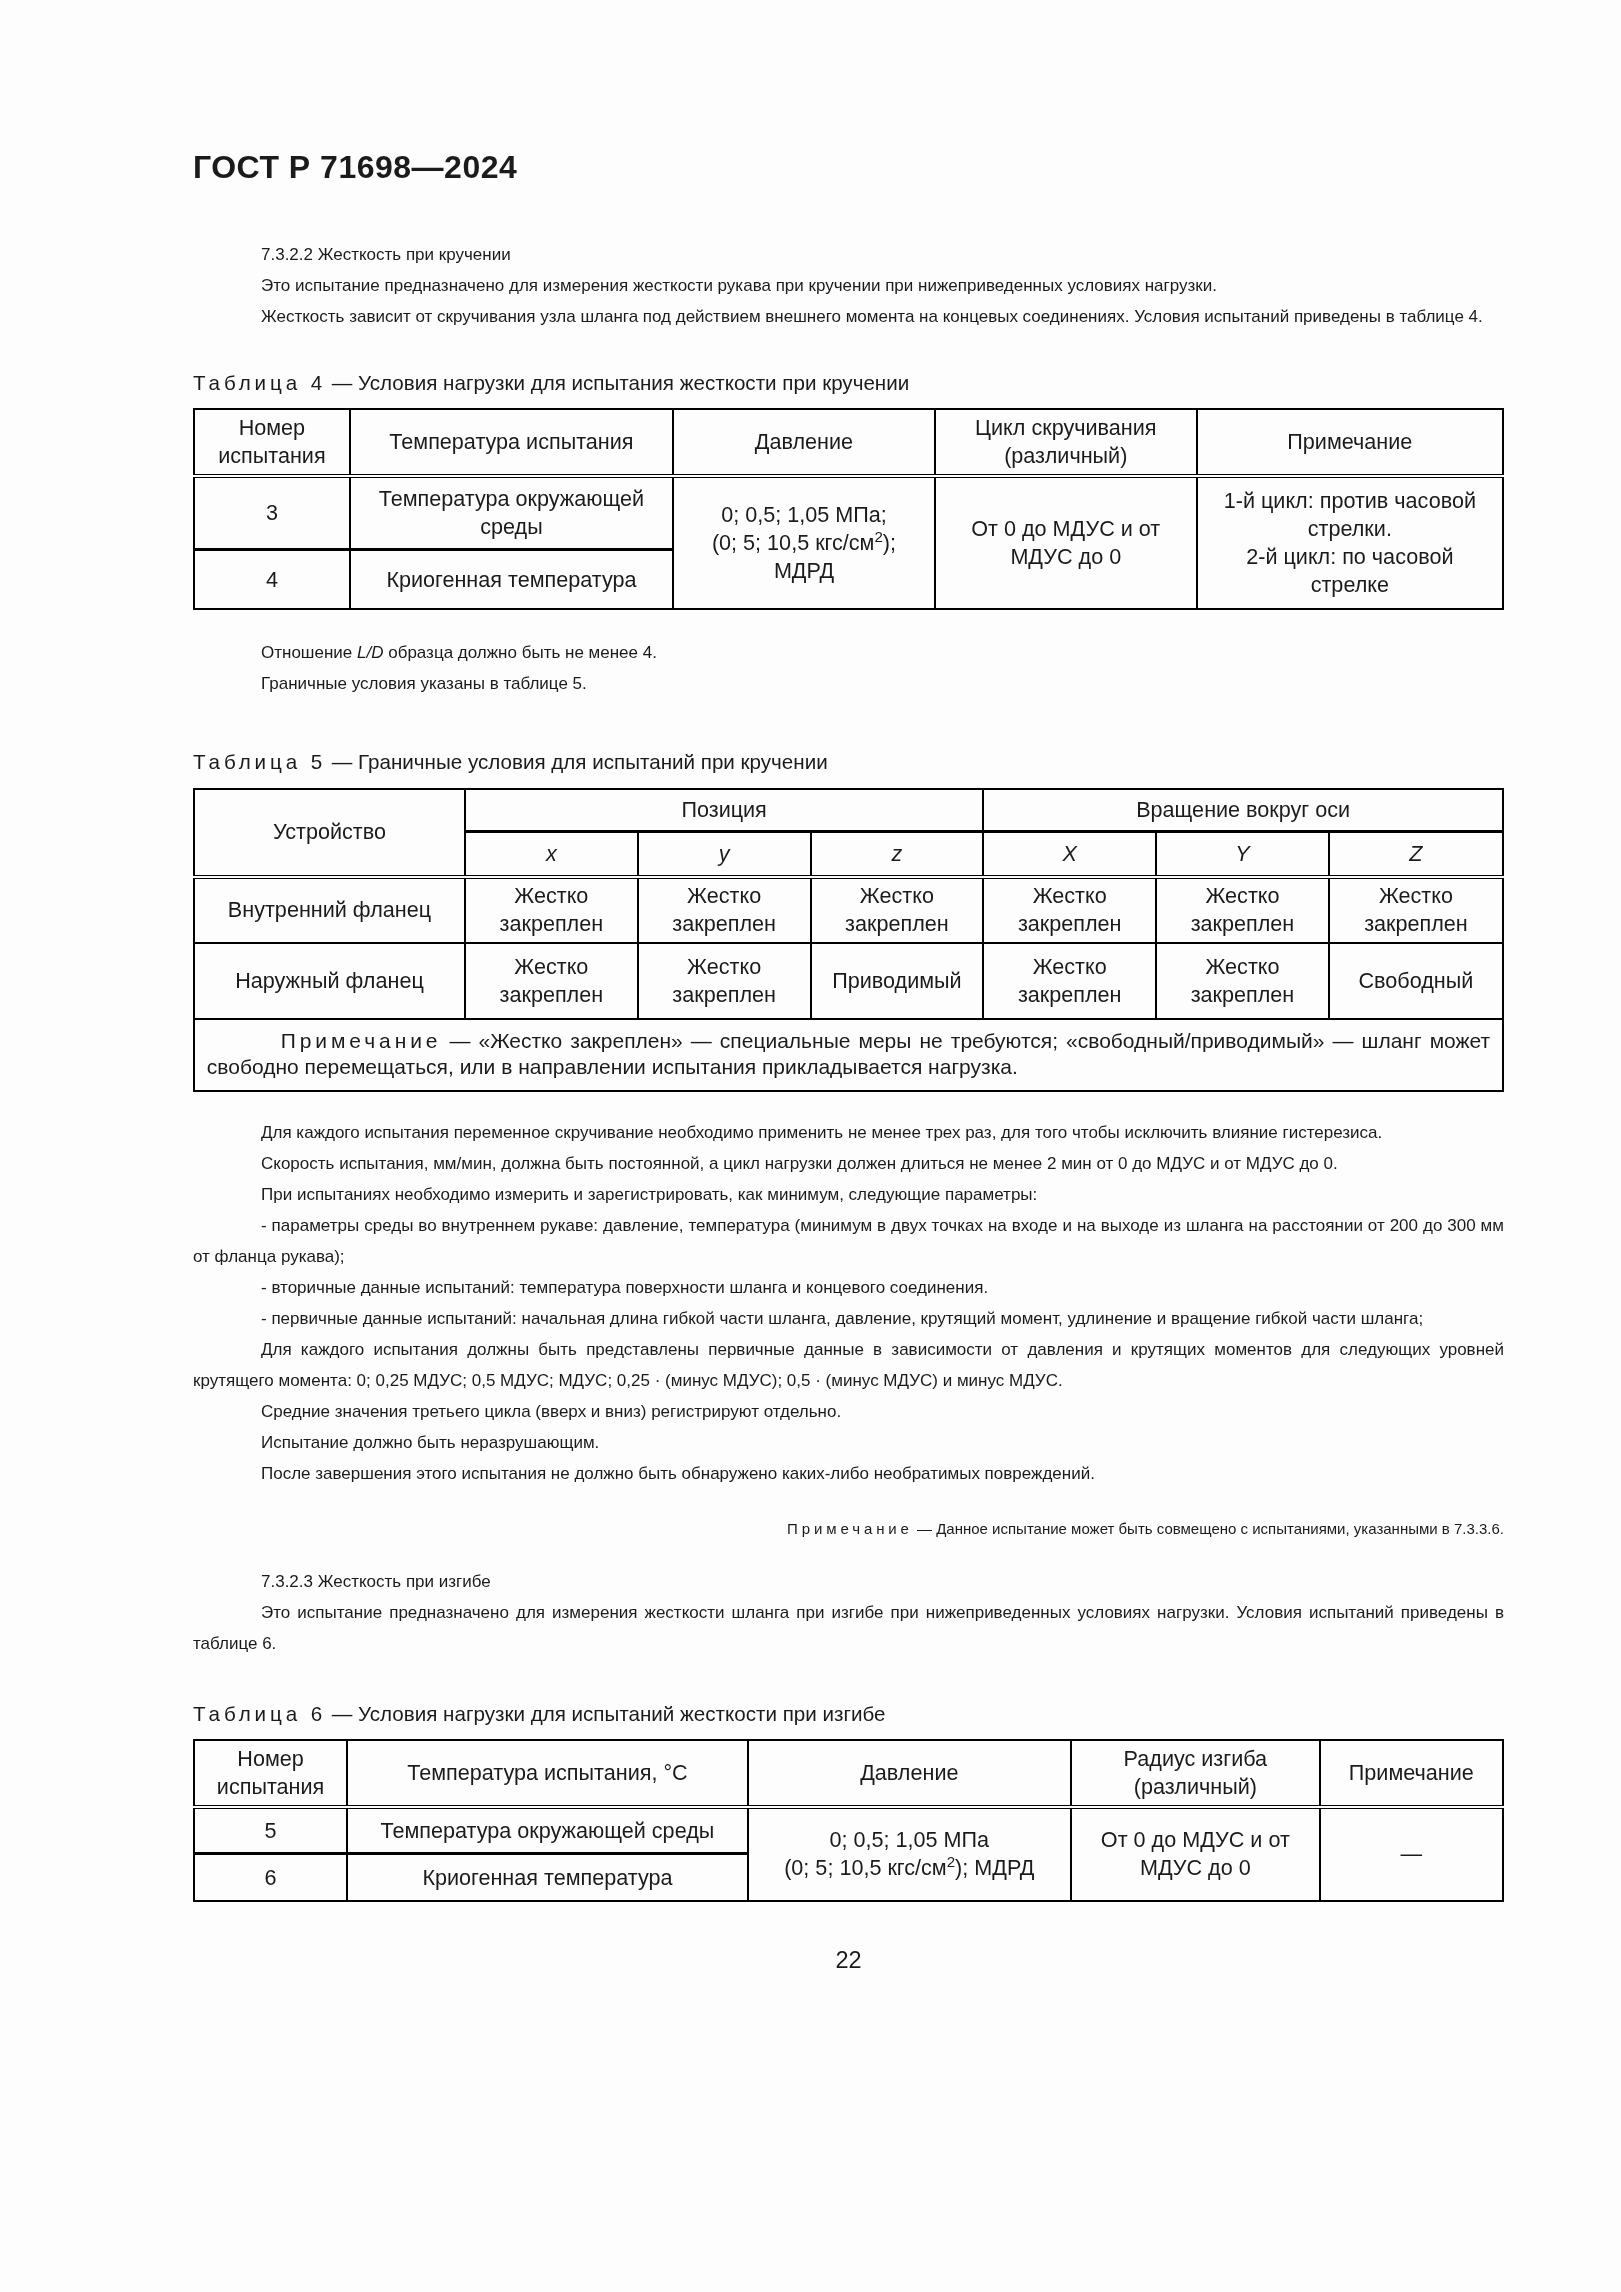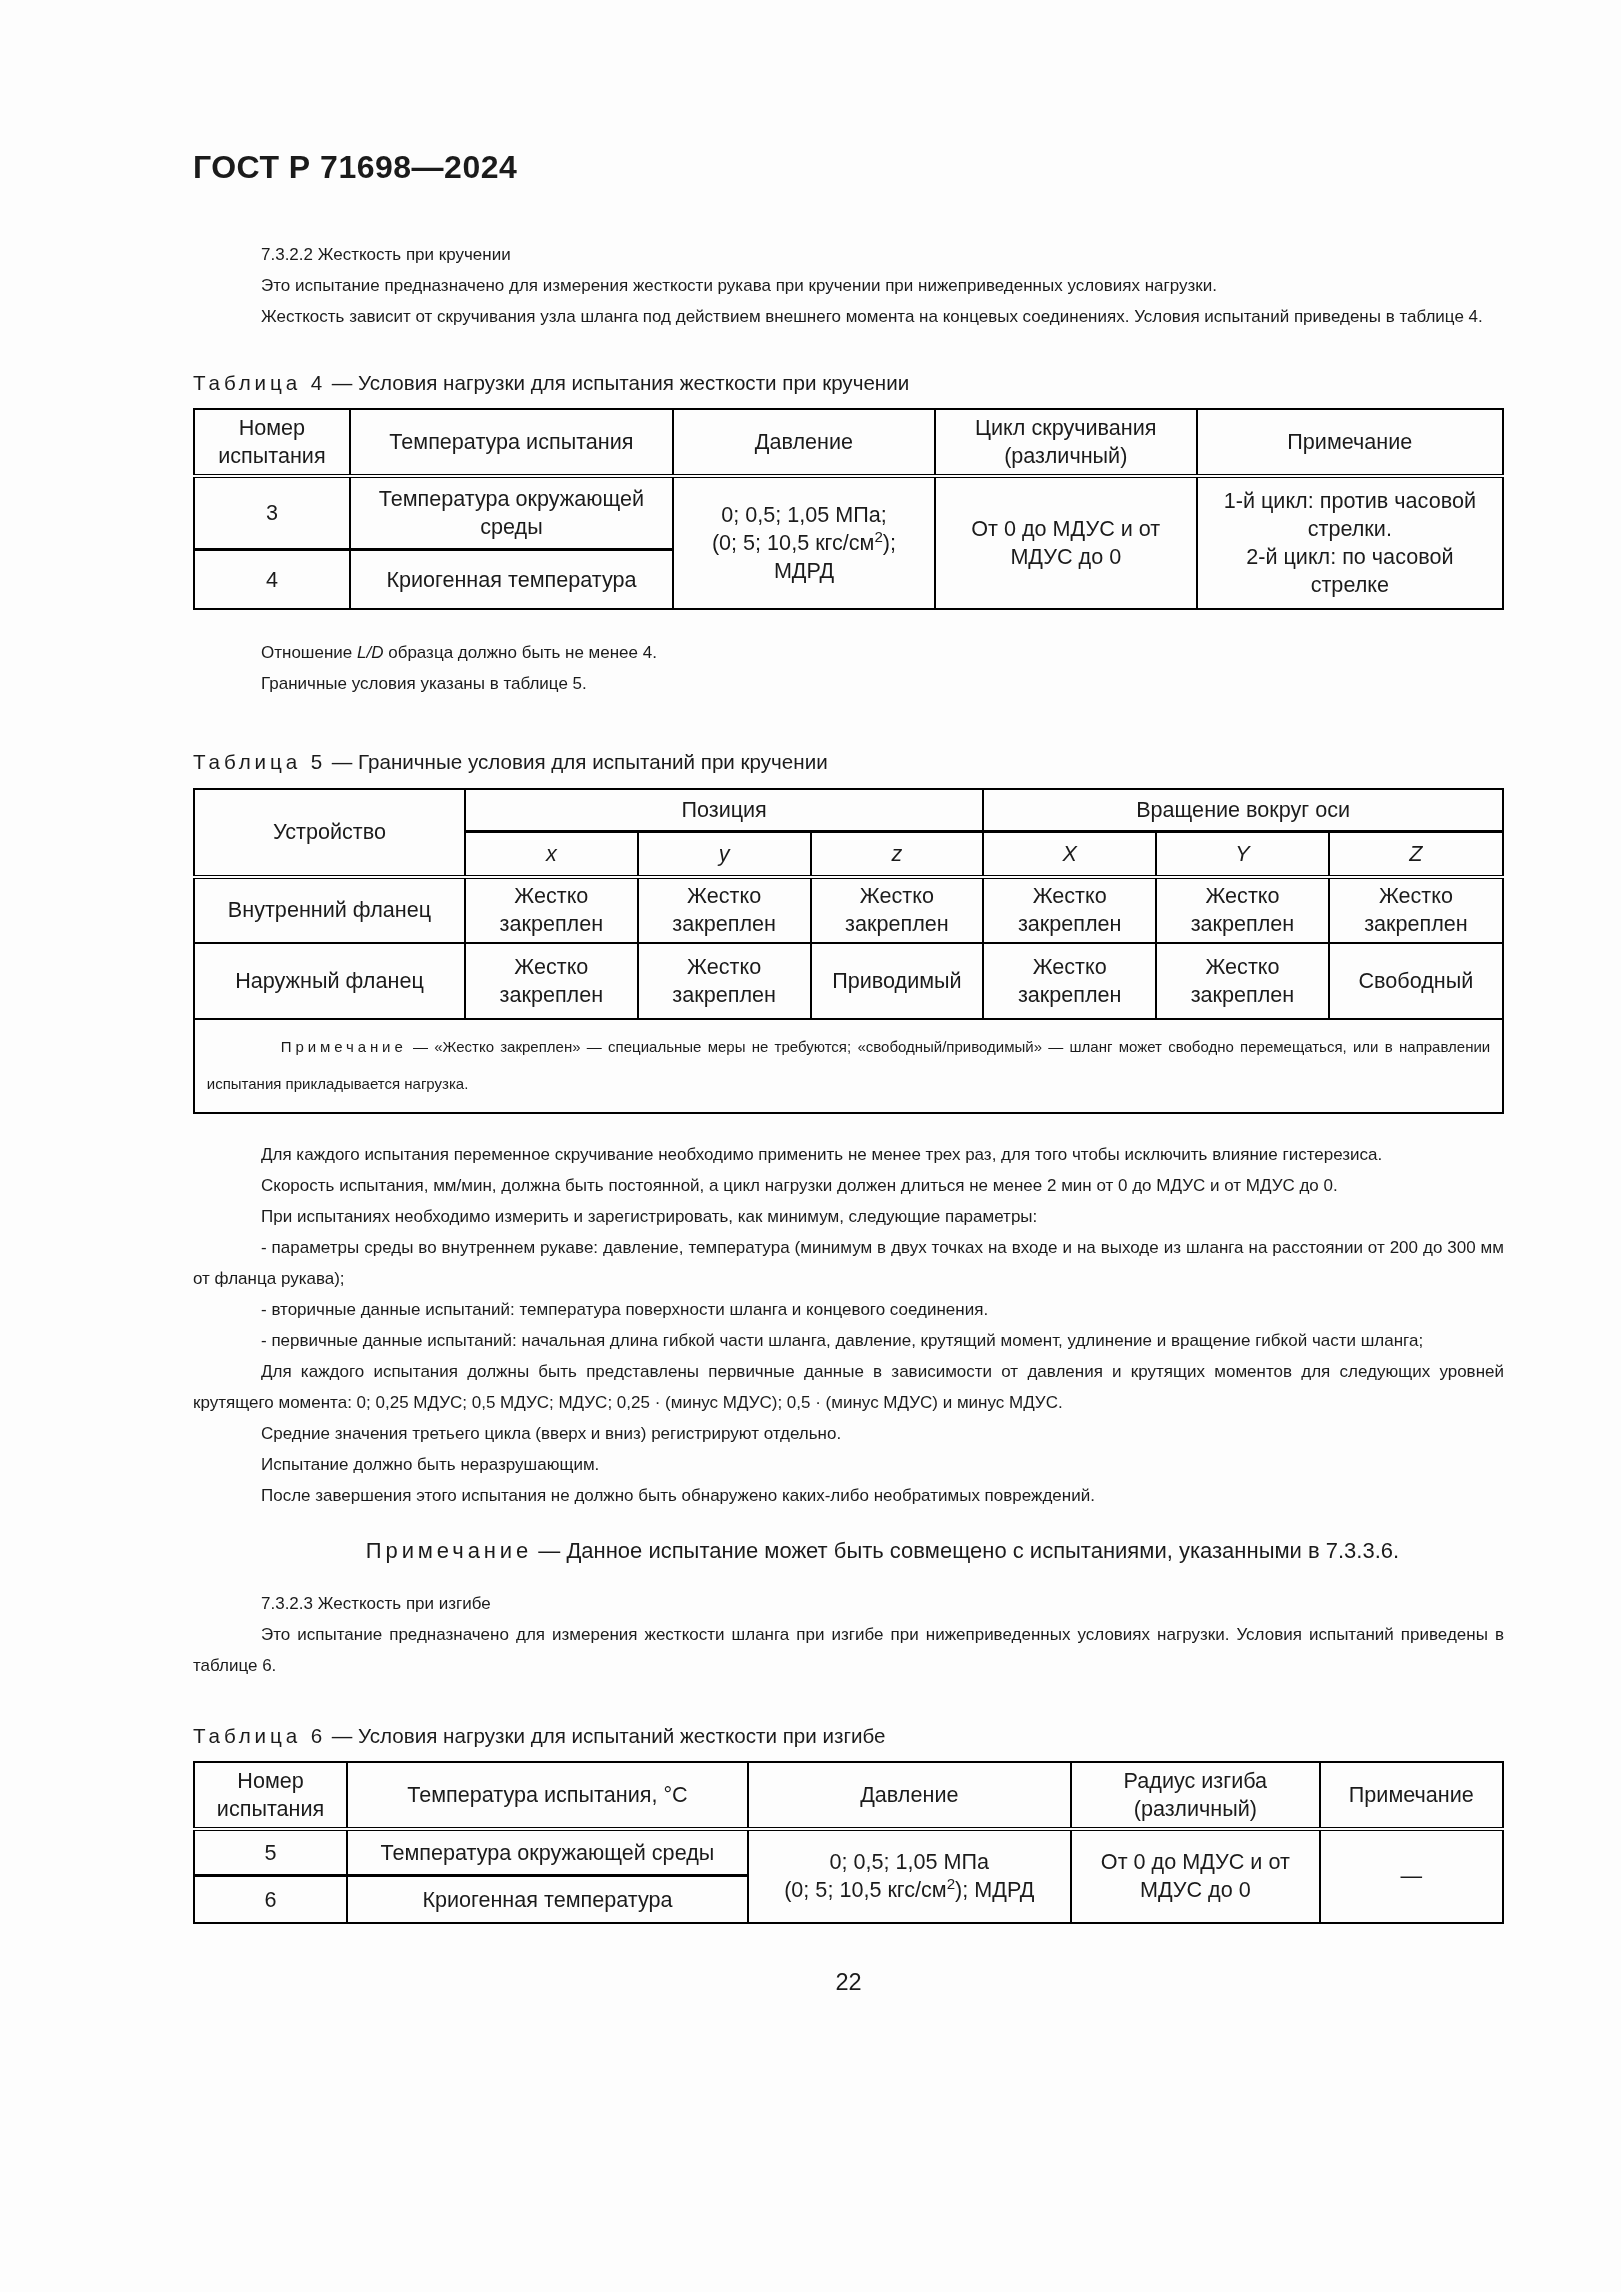--- a/index.html
+++ b/index.html
@@ -52,31 +52,31 @@
     font-weight:normal;
     overflow:hidden;
   }
   th{ border-bottom:4.9px double #000; }
   .grp{ border-bottom:3.9px solid #000; }
   .sub{ border-bottom:4.9px double #000; font-style:italic; }
   .rule-after td.ra{ border-bottom:3.9px solid #000; }
   td.notecell{
     border-top:2.9px solid #000;
     text-align:justify;
-    font-size:15px;
-    line-height:37px;
+    font-size:21px;
+    line-height:26px;
     padding:7.8px 11.8px 9.8px 11.8px;
     text-indent:74px;
   }
   .note-label{ letter-spacing:3.9px; }
   .small-note{
-    font-size:22px;
+    font-size:15px;
     line-height:27.4px;
     text-indent:68px;
-    text-align:center;
+    text-align:right;
     margin:25.5px 0 23.5px 0;
   }
   .after-tbl{ margin-top:27.4px; }
   .mid-block{ margin-top:25.5px; }
   .pagenum{
     font-size:23.5px;
     margin-top:45px;
     text-align:center;
   }
   sup{ font-size:70%; line-height:0; }

